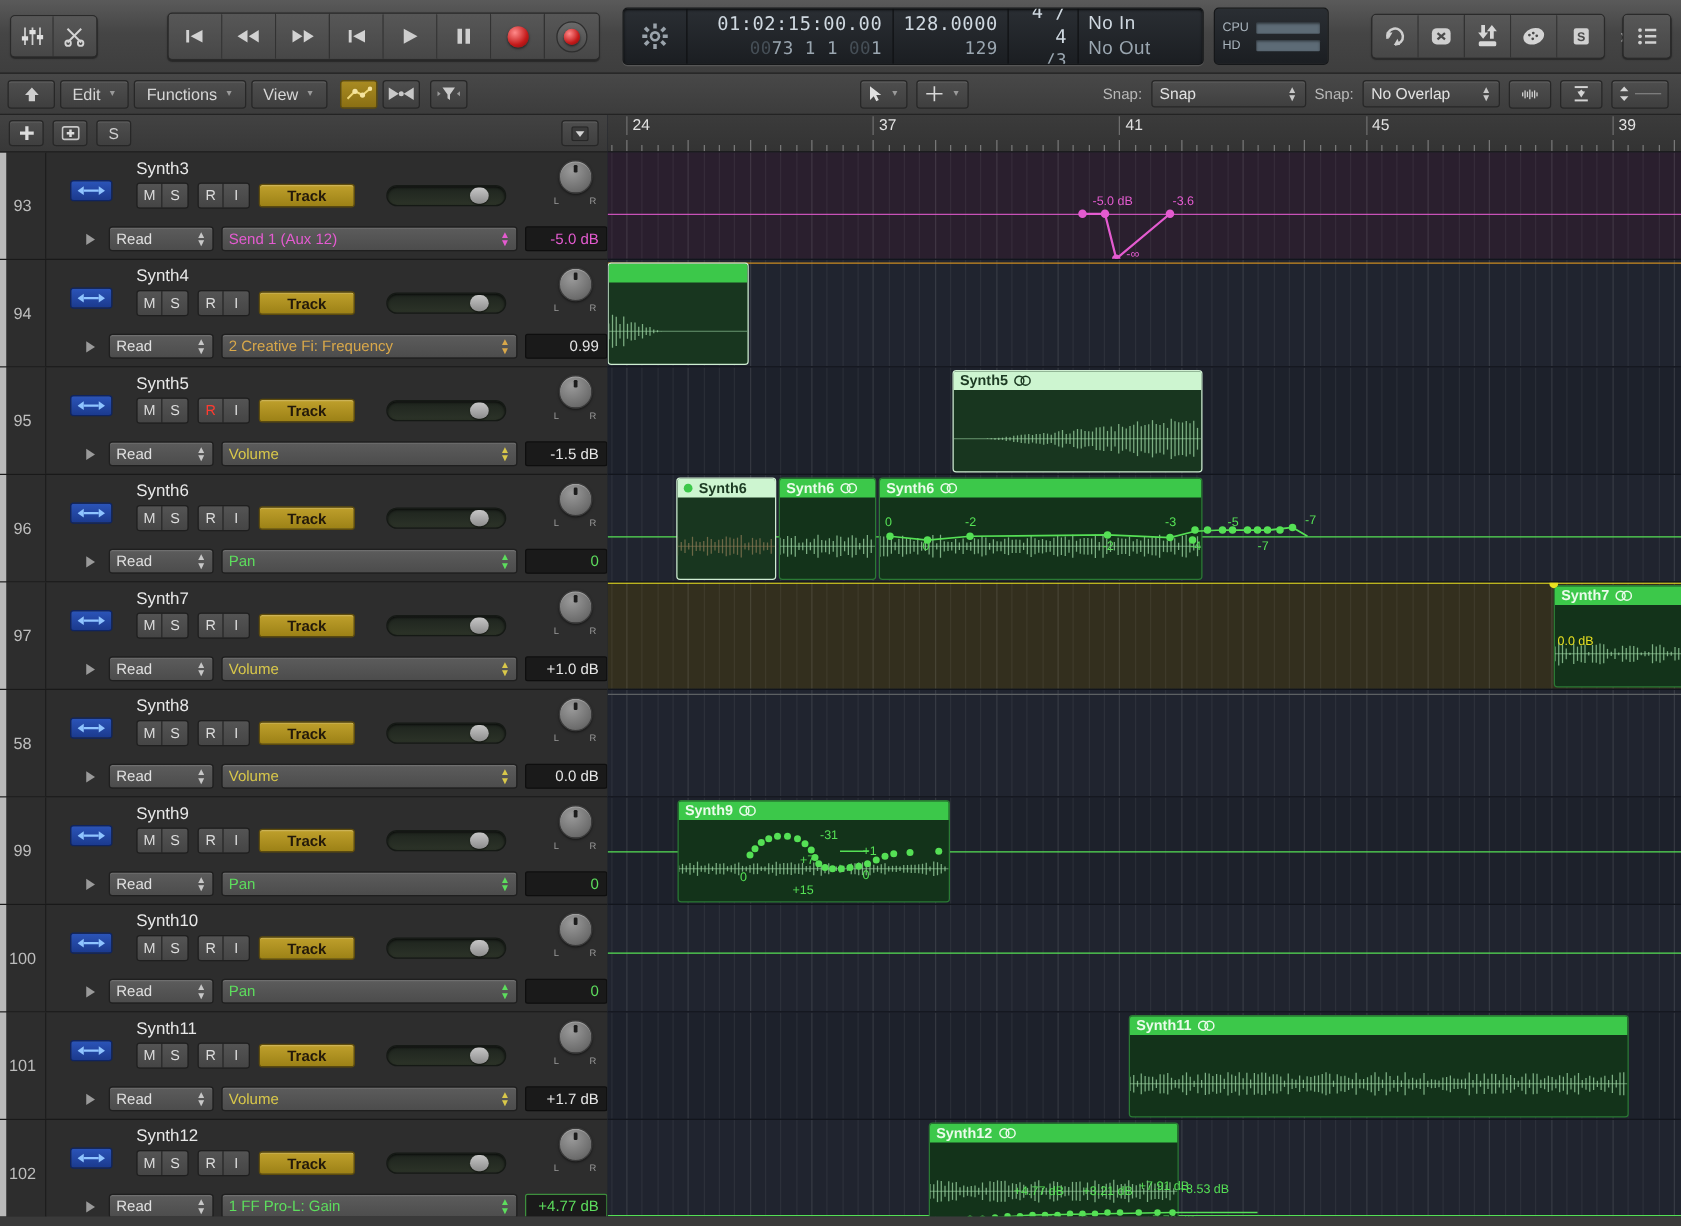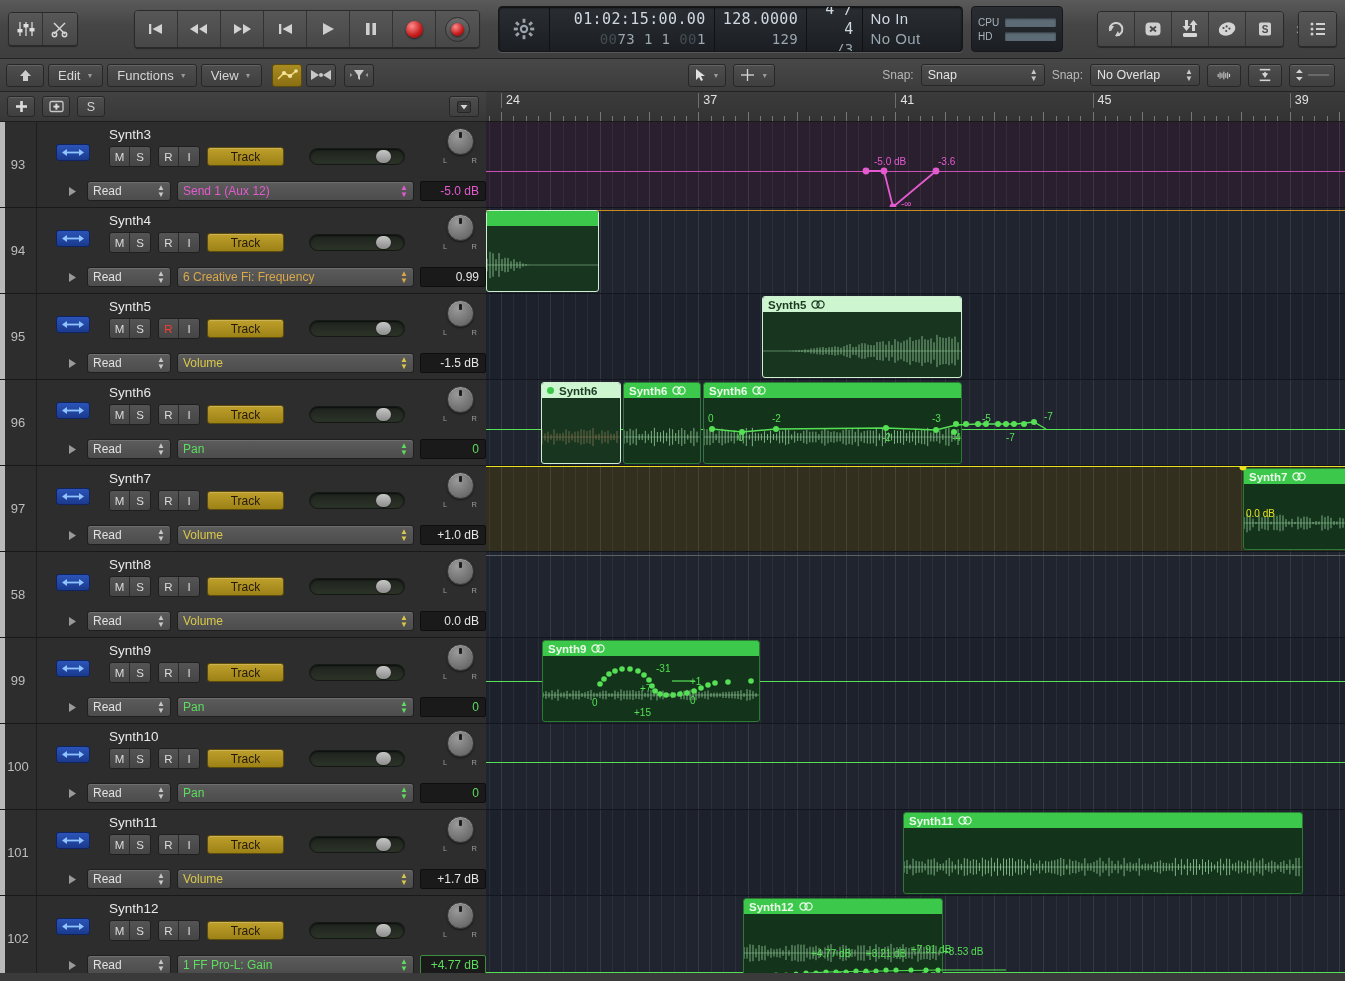--- a/index.html
+++ b/index.html
@@ -159,21 +159,21 @@
     background:linear-gradient(#545454,#454545); color:#dcdcdc; font-size:11.5px;
     border-right:1px solid #2b2b2b;
   }
   .msbtn:last-child{border-right:none;}
   .msbtn.recarm { color:#ff3b30; }
   .track-btn {
     width:77px;height:19px;border:1px solid #5e4c0c;border-radius:3px;
     background:linear-gradient(#bfa02c,#9c8116);
     color:#23190a; font-size:12px; display:flex;align-items:center;justify-content:center;
     box-shadow:inset 0 1px 0 rgba(255,255,255,.2);
-    font-weight:400;
+    font-weight:700;
   }
   .vol-slider {
     margin-left:18px; width:96px; height:17px; border-radius:9px;
     background:linear-gradient(#1e241e,#2c3328);
     border:1px solid #151915; position:relative;
     box-shadow:inset 0 1px 2px rgba(0,0,0,.7);
   }
   .vol-knob {
     position:absolute; top:1px; width:15px;height:13px;border-radius:7px;
     background:linear-gradient(#c6c6c6,#8d8d8d);
@@ -665,21 +665,21 @@
       <div class="discl">
         <svg width="11" height="11" viewBox="0 0 11 11">
                   <polygon points="2,1 2,10 9,5.5" fill="#9a9a9a"></polygon>
                 </svg>
       </div>
       <div class="sel sel-read">
         <span>Read</span>
         <span class="arr">▲<br>▼</span>
       </div>
       <div class="sel sel-param">
-        <span style="color:#d9a84a">6 Creative Fi: Frequency</span>
+        <span style="color:#d9a84a">2 Creative Fi: Frequency</span>
         <span class="arr" style="color:#d9a84a">▲<br>▼</span>
       </div>
       <div class="valbox" style="color:#e6e6e6;">0.99</div>
     </div>
   </div>
         </div>
         <div class="track">
   <div class="tnum-col ">95</div>
   <div class="tbody">
     <div class="trow1">

